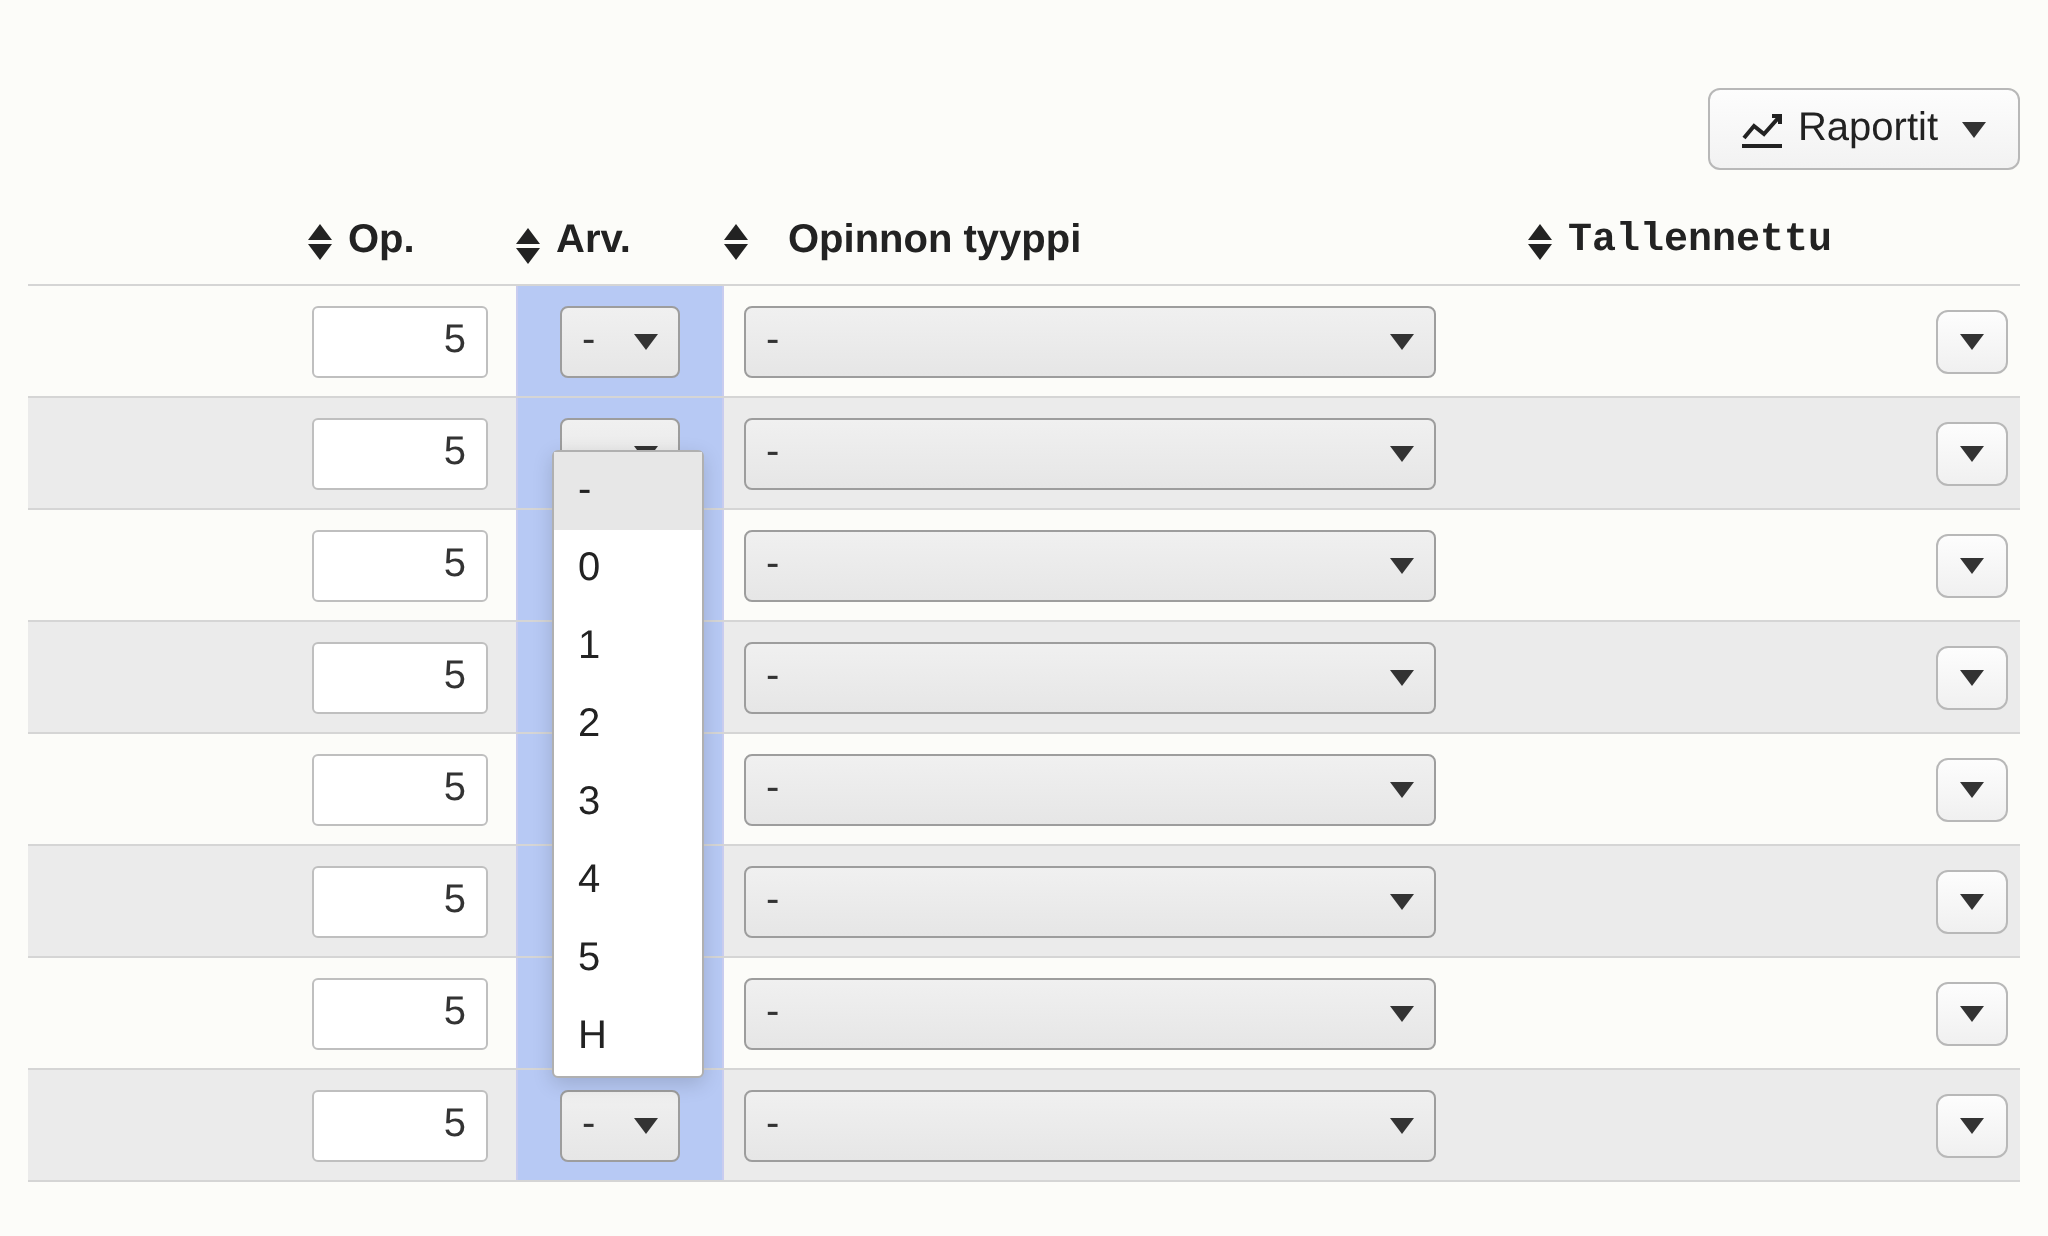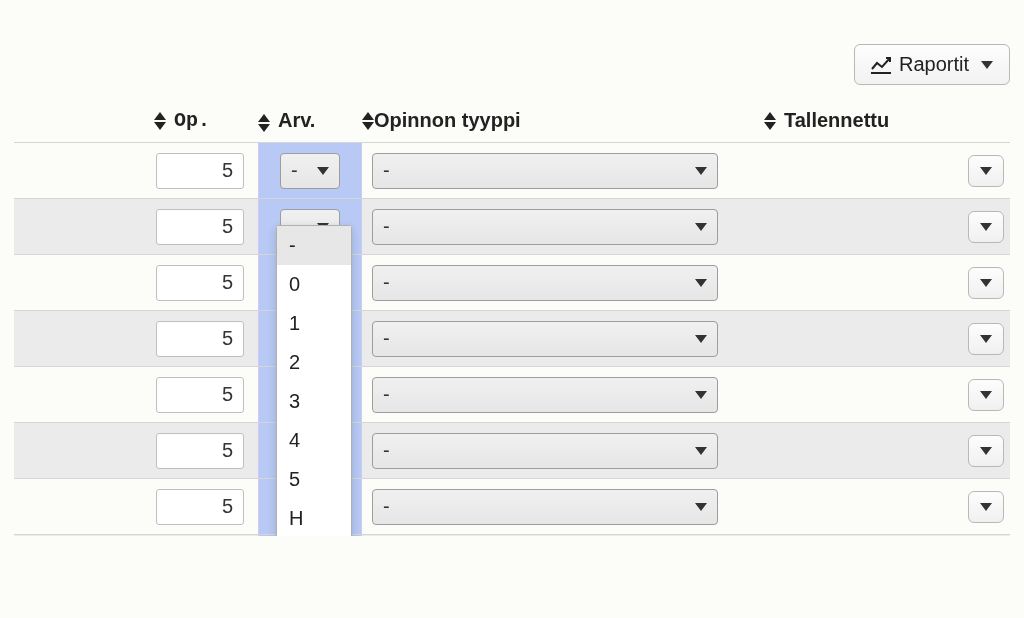--- a/index.html
+++ b/index.html
@@ -6,21 +6,21 @@
   html, body {
     margin: 0;
     padding: 0;
     font-family: Arial, Helvetica, sans-serif;
     font-size: 18px;
     color: #222;
     background: #fcfcf9;
   }
   .page {
     width: 1024px;
-    height: 536px;
+    height: 618px;
     position: relative;
     padding: 0 14px;
     overflow: hidden;
   }
 
   
   .toolbar {
     display: flex;
     justify-content: flex-end;
     gap: 10px;
@@ -52,24 +52,24 @@
   
   .header-row {
     display: flex;
     align-items: center;
     margin-top: 6px;
     margin-bottom: 10px;
     font-weight: bold;
     font-size: 20px;
   }
   .col-pad { flex: 0 0 140px; }
-  .col-op  { flex: 0 0 104px; display:flex; align-items:center; gap:8px;font-family:Liberation Mono, monospace; }
+  .col-op  { flex: 0 0 104px; display:flex; align-items:center; gap:8px; }
   .col-arv { flex: 0 0 104px; display:flex; align-items:flex-end; gap:8px; }
-  .col-typ { flex: 0 0 388px; display:flex; gap:0; }
-  .col-sav { flex: 1 1 auto;  display:flex; align-items:center; gap:8px; padding-left:14px; }
+  .col-typ { flex: 0 0 388px; display:flex; gap:20px; }
+  .col-sav { flex: 1 1 auto;  display:flex; align-items:center; gap:8px; padding-left:14px;font-family:Liberation Mono, monospace; }
   .sorter {
     display:inline-flex; flex-direction:column; justify-content:center;
     line-height: 0;
   }
   .sorter .s-up {
     width:0;height:0;border-left:6px solid transparent;border-right:6px solid transparent;
     border-bottom:8px solid #222; margin-bottom:2px;
   }
   .sorter .s-dn {
     width:0;height:0;border-left:6px solid transparent;border-right:6px solid transparent;

